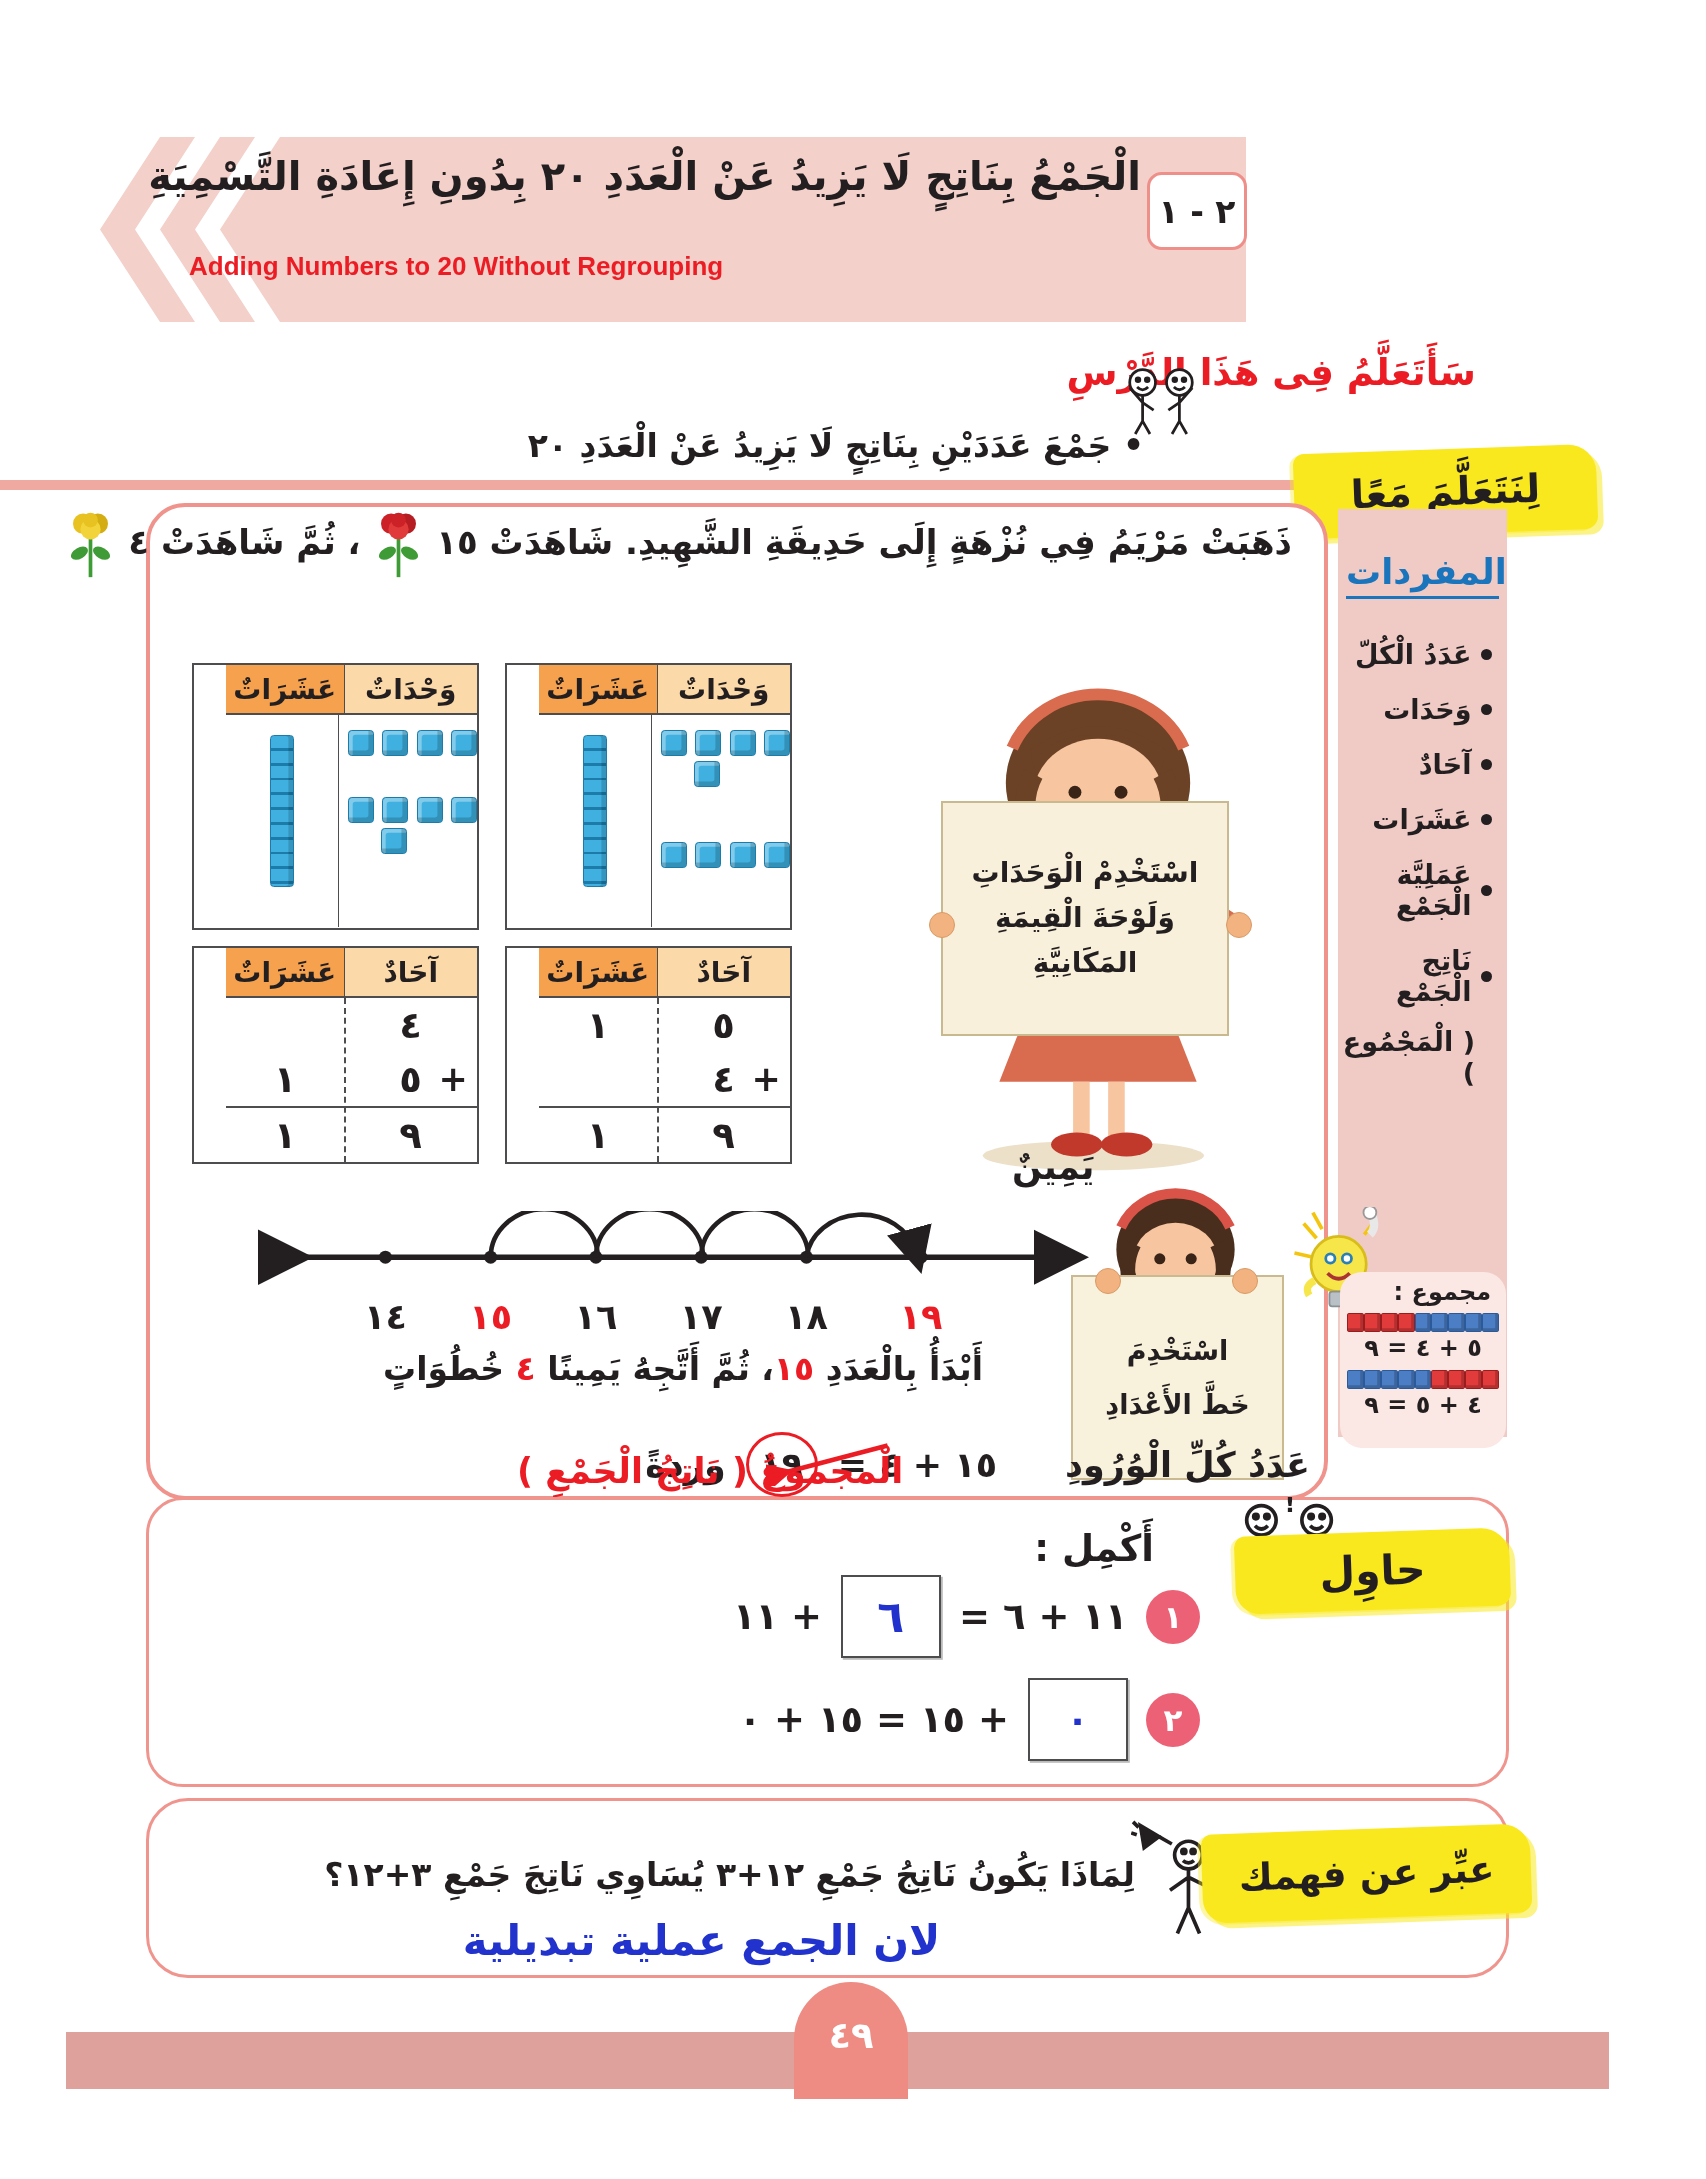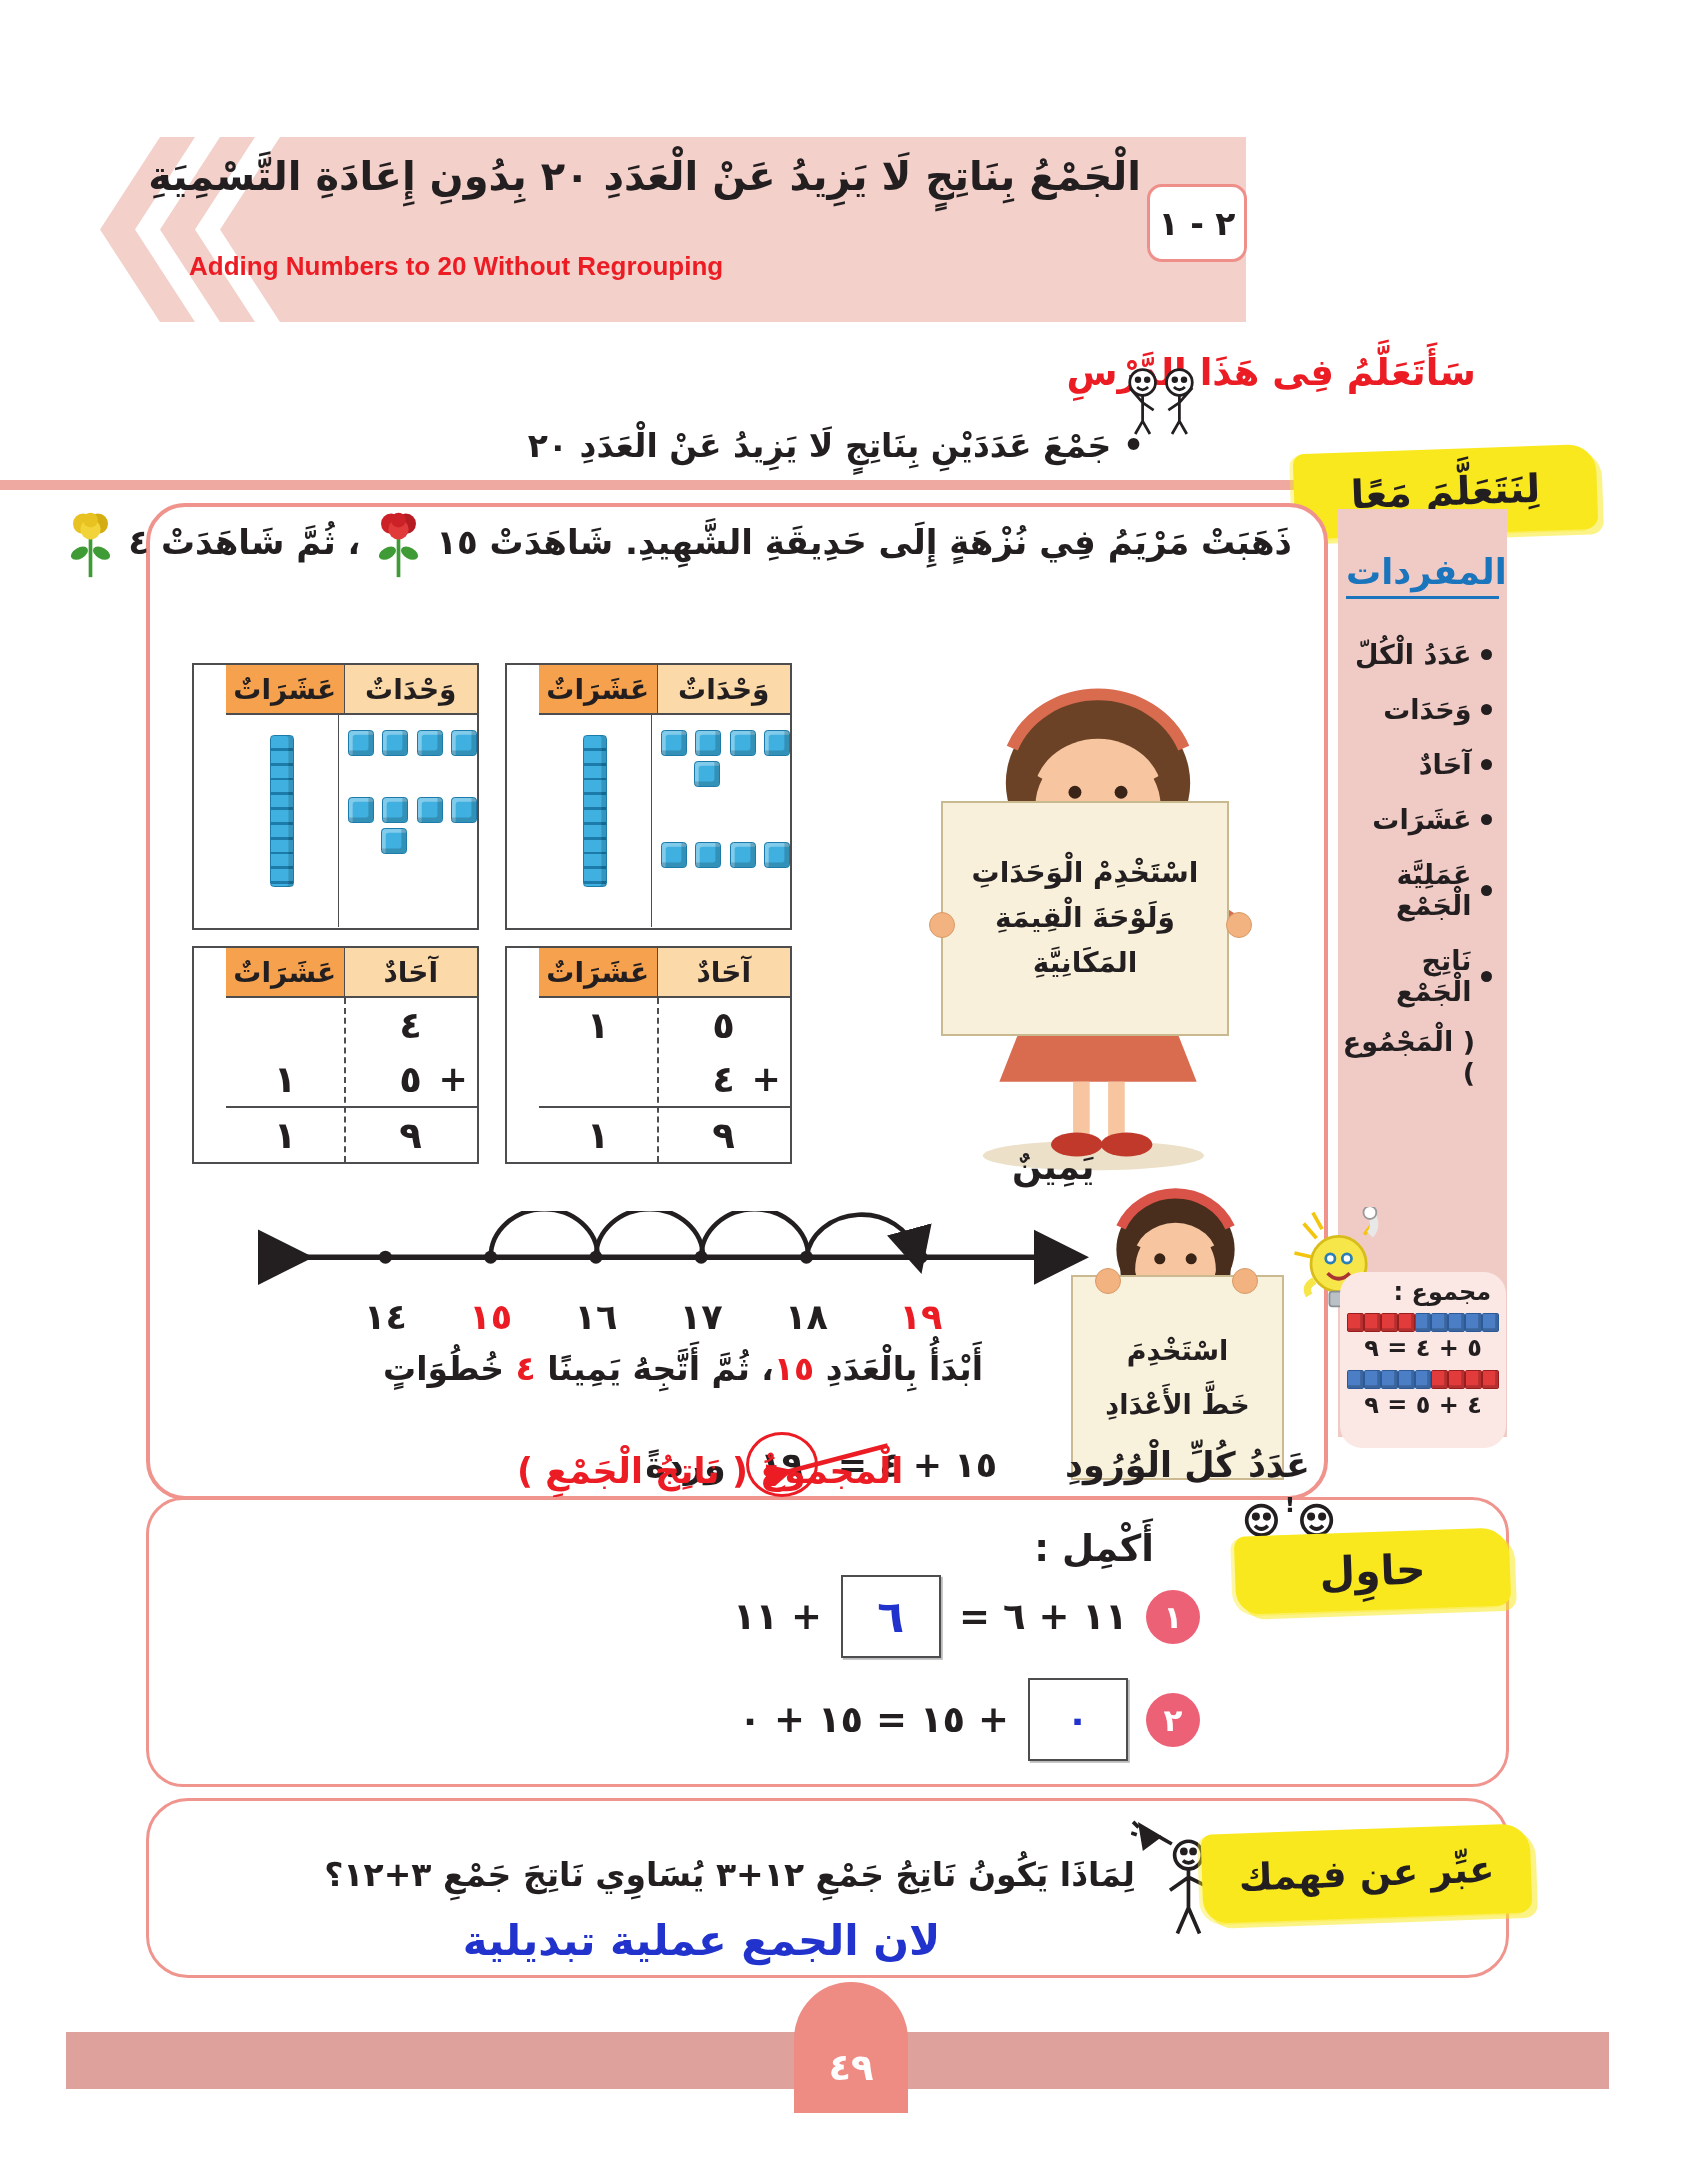--- a/index.html
+++ b/index.html
@@ -8,21 +8,21 @@
   .abs{position:absolute;}
   .rtl{direction:rtl;unicode-bidi:embed;}
   .nowrap{white-space:nowrap;}
 
   
   .band-wrap{left:88px;top:137px;width:1158px;height:185px;}
   .chev{position:absolute;top:0;height:100%;background:#f3d0c9;width:100%;}
   .chev.c1{clip-path:polygon(72px 0,107px 0,47px 50%,107px 100%,72px 100%,12px 50%);}
   .chev.c2{clip-path:polygon(132px 0,167px 0,107px 50%,167px 100%,132px 100%,72px 50%);}
   .chev.main{clip-path:polygon(192px 0,100% 0,100% 100%,192px 100%,132px 50%);}
-  .lesson-badge{left:1147px;top:184px;width:94px;height:72px;background:#fff;border:3.7px solid #ef8f8a;
+  .lesson-badge{left:1147px;top:172px;width:94px;height:72px;background:#fff;border:3.7px solid #ef8f8a;
     border-radius:14.8px;display:flex;align-items:center;justify-content:center;font-size:33px;font-weight:bold;}
   .title-ar{right:565px;top:153px;font-size:40px;font-weight:bold;}
   .title-en{left:189px;top:251px;font-size:26px;font-weight:bold;color:#ec1c24;
     font-family:"Liberation Sans",sans-serif;}
 
   
   .obj-head{right:230px;top:351px;font-size:37px;font-weight:bold;color:#ec1c24;}
   .obj-bullet{right:562px;top:426px;font-size:33px;font-weight:bold;}
   .divider{left:0;top:480px;width:1595px;height:10px;background:#f0a9a1;}
   .swash{background:#f9e81e;transform:rotate(-2deg);border-radius:11px 28px 13px 24px;
@@ -118,21 +118,21 @@
     justify-content:center;font-size:44px;font-weight:bold;color:#2133cc;box-shadow:1.8px 1.8px 0 #bbb;}
   .express-box{left:146px;top:1798px;width:1357px;height:174px;border:3.7px solid #f0948e;border-radius:42px;background:#fff;}
   .express-swash{left:1202px;top:1829px;width:329px;height:89px;display:flex;align-items:center;justify-content:center;
     font-size:37px;font-weight:bold;}
   .question{right:571px;top:1855px;font-size:33px;font-weight:bold;}
   .answer{left:434px;top:1916px;width:535px;text-align:center;font-size:42px;font-weight:bold;color:#2133cc;}
 
   
   .bottom-bar{left:66px;top:2032px;width:1543px;height:57px;background:#dfa19b;}
   .page-badge{left:794px;top:1982px;width:114px;height:107px;background:#ee8c84;border-radius:59px 59px 0 0;
-    display:flex;align-items:flex-end;justify-content:center;padding-bottom:24px;color:#fff;
+    display:flex;align-items:center;justify-content:center;padding-bottom:10px;color:#fff;
     font-size:37px;font-weight:bold;z-index:2;}
 </style>
 </head>
 <body>
 
 <div id="canvas">
 
   <div class="abs band-wrap">
     <div class="chev c1"></div>
     <div class="chev c2"></div>

